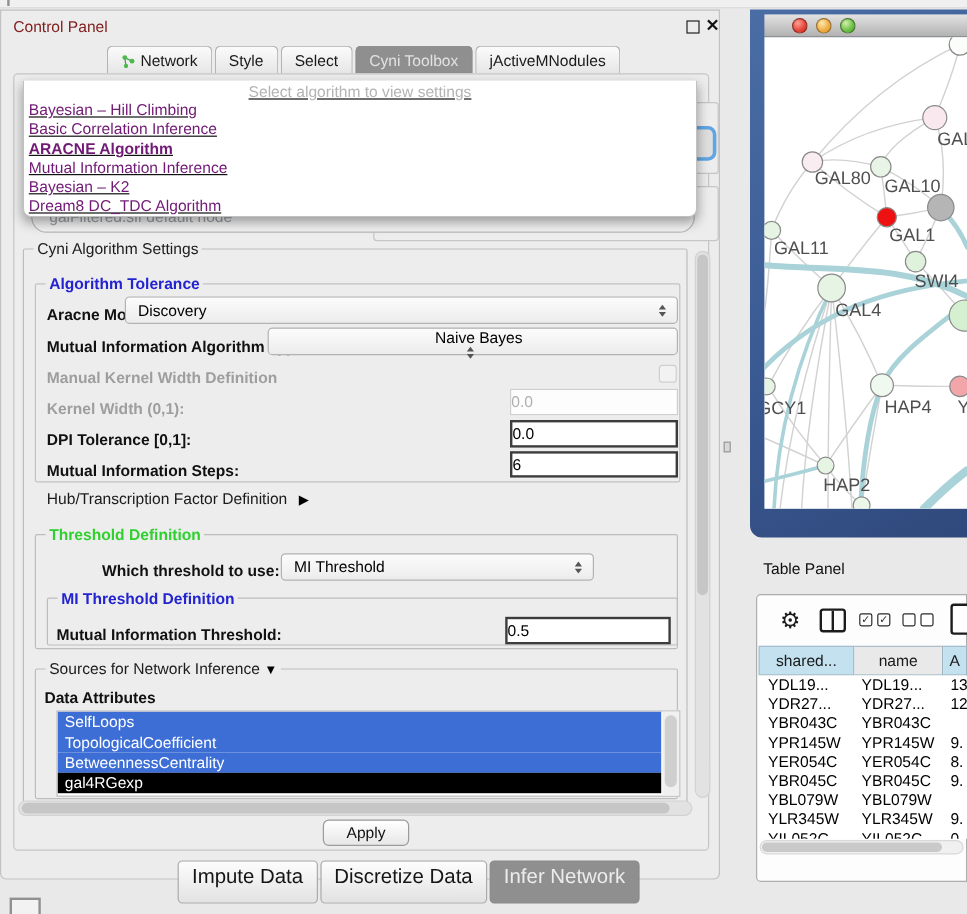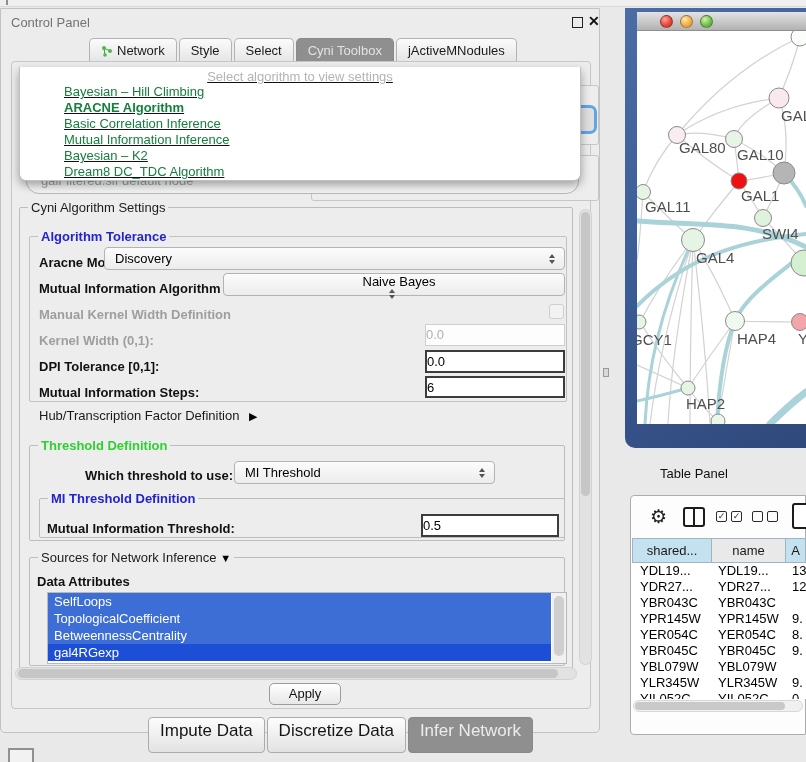--- a/index.html
+++ b/index.html
@@ -10,21 +10,21 @@
   }
   .abs { position:absolute; }
 
   
   #top-strip { left:0; top:0; width:806px; height:7px; background:#f0f0f0; border-bottom:1px solid #dadada; }
   #top-tick { left:6px; top:0; width:2px; height:5px; background:#8f8f8f; }
 
   
   #control-panel { left:0; top:8px; width:600px; height:725px; background:#ececec;
     border:1px solid #c2c2c2; border-radius:0 0 5px 5px; }
-  #cp-title { left:10px; top:6px; font-size:13px; color:#737373; }
+  #cp-title { left:10px; top:6px; font-size:13px; color:#7f1d1d; }
   #float-icon { left:571px; top:8px; width:11px; height:11px; border:1.6px solid #222; background:transparent; }
   #close-icon { left:587px; top:4px; font-size:14px; font-weight:bold; color:#111; }
 
   
   #tab-strip { left:88px; top:29px; display:flex; align-items:flex-end; }
   .tab { height:23px; padding:4px 11px 3px 11px; background:linear-gradient(#fbfbfb,#e6e6e6);
     border:1px solid #b3b3b3; border-bottom:none; border-radius:5px 5px 0 0; margin-right:2px;
     font-size:13px; color:#1a1a1a; display:flex; align-items:center; gap:4px; }
   .tab.selected { background:#8f8f8f; color:#e2e2e2; border-color:#8a8a8a; }
   .tab .net-ico { width:12px; height:12px; display:inline-block; }
@@ -38,21 +38,21 @@
   #frag-combo-focus { left:556px; top:96px; width:40px; height:29px; border-radius:7px;
     border:3px solid #62a5e3; background:#dfdfdf; }
   #bg-combo { left:25px; top:158px; width:553px; height:27px; border-radius:13px;
     border:1px solid #b9b9b9; background:#f3f3f3; color:#9aa0a6; line-height:25px; padding-left:14px; }
 
   
   #algo-dropdown { left:18px; top:58px; width:562px; height:114px; background:#ffffff;
     border:1px solid #c0c0c0; border-top:none; border-radius:0 0 7px 7px;
     box-shadow:0 4px 10px rgba(0,0,0,.35); z-index:30; overflow:hidden;text-decoration:underline; }
   #algo-prompt { height:17px; text-align:center; color:#b4b4b4; padding-top:2px; }
-  .dd-item { height:16px; line-height:16px; padding-left:4px; color:#15803d;margin-left:40px; }
+  .dd-item { height:16px; line-height:16px; padding-left:4px; color:#701a75; }
   .dd-item.bold { font-weight:bold; }
 
   
   .group { border:1px solid #bdbdbd; border-radius:2px; }
   .group-title { position:absolute; top:-8px; left:8px; background:#ededed; padding:0 3px; font-size:13px; }
   .t-black { color:#1c1c1c; }
   .t-blue  { color:#2323cf; font-weight:bold; }
   .t-green { color:#2fd02f; font-weight:bold; }
 
   .lbl  { font-size:13px; font-weight:bold; color:#111; white-space:nowrap; }
@@ -104,21 +104,21 @@
     background:linear-gradient(150deg,#4a6da6 0%,#3a5a93 55%,#30497c 100%); border-radius:0 0 0 10px; }
   #net-titlebar { left:12px; top:4px; width:169px; height:19px;
     background:linear-gradient(#e3e3e3,#b2b2b2); border-bottom:1px solid #8f8f8f; }
   .light { position:absolute; top:3px; width:13px; height:13px; border-radius:50%; border:1px solid rgba(0,0,0,.35); }
   #light-red    { left:23px; background:radial-gradient(circle at 35% 30%, #ff9f94, #e03c31 65%); }
   #light-yellow { left:43px; background:radial-gradient(circle at 35% 30%, #ffe9a8, #eda63c 65%); }
   #light-green  { left:63px; background:radial-gradient(circle at 35% 30%, #d2f0a8, #62b93e 65%); }
   #net-content { left:12px; top:23px; width:169px; height:393px; background:#fff; overflow:hidden; }
 
   
-  #table-panel-title { left:636px; top:466px; font-size:13px; color:#101010;margin-left:24px; }
+  #table-panel-title { left:636px; top:466px; font-size:13px; color:#101010; }
   #table-window { left:630px; top:495px; width:176px; height:240px; background:#fdfdfd;
     border:1px solid #adadad; border-radius:4px 0 0 4px; }
   #gear-icon { left:650px; top:505px; font-size:19px; color:#1c1c1c; }
   #split-icon { left:683px; top:507px; width:22px; height:20px; border:2px solid #1c1c1c; border-radius:3px; }
   #split-icon::after { content:""; position:absolute; left:8px; top:0; width:2px; height:16px; background:#1c1c1c; }
   .cb { position:absolute; width:11px; height:11px; border:1.5px solid #2a2a2a; border-radius:2px;
     font-size:9px; line-height:9px; text-align:center; color:#2a2a2a; }
   #partial-icon { left:792px; top:503px; width:20px; height:26px; border:2px solid #1c1c1c; border-radius:3px; background:#fff; }
 
   #tbl-header { left:632px; top:538px; width:174px; height:25px; display:flex; overflow:hidden; }
@@ -176,22 +176,22 @@
 
     <div class="abs frag-group" style="left:310px; top:76px; width:288px; height:60px;"></div>
     <div class="abs" id="frag-combo-focus"></div>
     <div class="abs frag-group" style="left:310px; top:146px; width:288px; height:46px;"></div>
     <div class="abs" id="bg-combo">galFiltered.sif default node</div>
 
     <div class="abs" id="algo-dropdown">
       <div id="algo-prompt">Select algorithm to view settings</div>
       <div id="algo-items">
           <div class="dd-item">Bayesian – Hill Climbing</div>
+          <div class="dd-item">Basic Correlation Inference</div>
           <div class="dd-item bold">ARACNE Algorithm</div>
-          <div class="dd-item">Basic Correlation Inference</div>
           <div class="dd-item">Mutual Information Inference</div>
           <div class="dd-item">Bayesian – K2</div>
           <div class="dd-item">Dream8 DC_TDC Algorithm</div>
         </div>
     </div>
 
     <div class="abs group" style="left:18px; top:198px; width:554px; height:468px;">
       <span class="group-title t-black">Cyni Algorithm Settings</span>
     </div>
 
@@ -249,21 +249,21 @@
       <span class="group-title t-black">
         <span>Sources for Network Inference</span>
         <span class="tri">▼</span>
       </span>
     </div>
     <div class="abs lbl" style="left:36px; top:565px;">Data Attributes</div>
     <div class="abs" id="attr-list">
         <div class="attr-row" style="background: rgb(61, 110, 213);">SelfLoops</div>
         <div class="attr-row" style="background: rgb(61, 110, 213);">TopologicalCoefficient</div>
         <div class="attr-row" style="background: rgb(61, 110, 213);">BetweennessCentrality</div>
-        <div class="attr-row" style="background: #1d4ed8;">gal4RGexp</div>
+        <div class="attr-row" style="background: #000000;">gal4RGexp</div>
       </div>
     <div class="abs" id="attr-scroll-track"></div>
     <div class="abs" id="attr-scroll-thumb"></div>
 
     <div class="abs" id="h-scroll-track"></div>
     <div class="abs" id="h-scroll-thumb"></div>
     <div class="abs" id="v-scroll-track"></div>
     <div class="abs" id="v-scroll-thumb"></div>
 
     <div class="abs" id="apply-btn">Apply</div>

